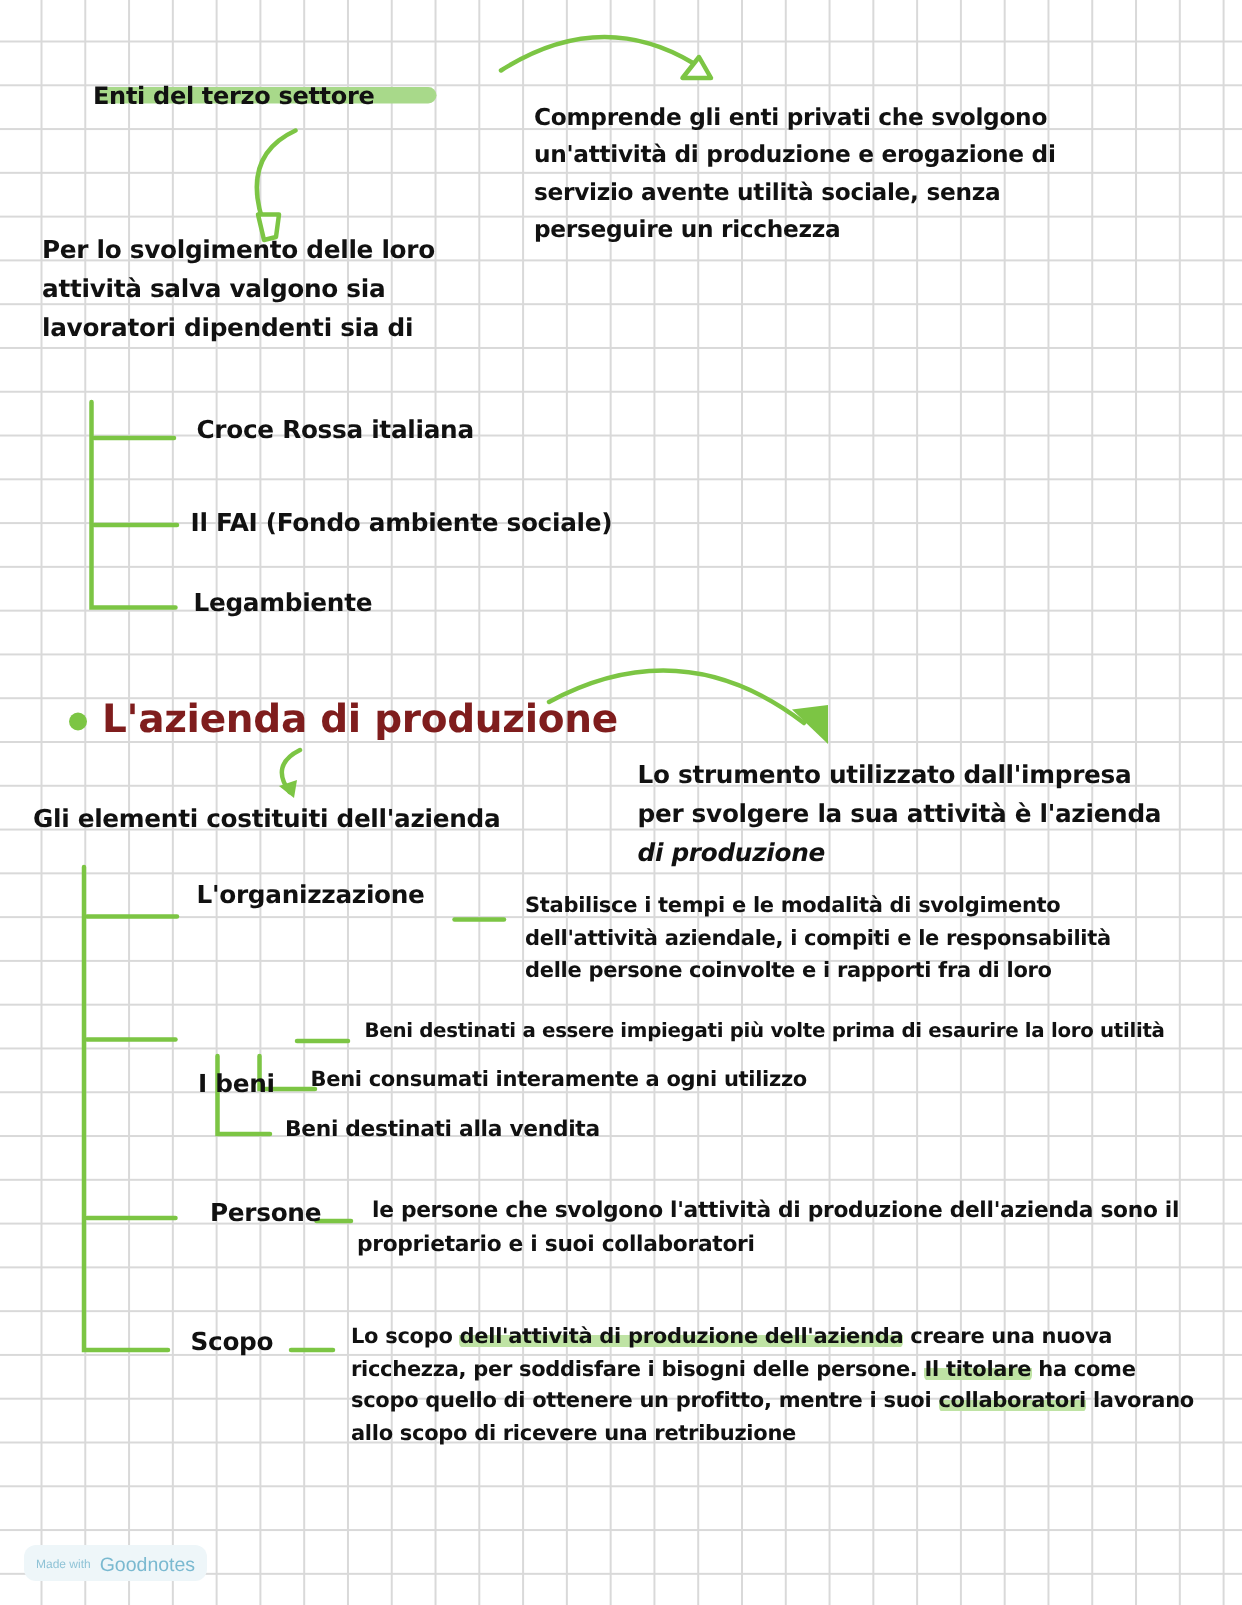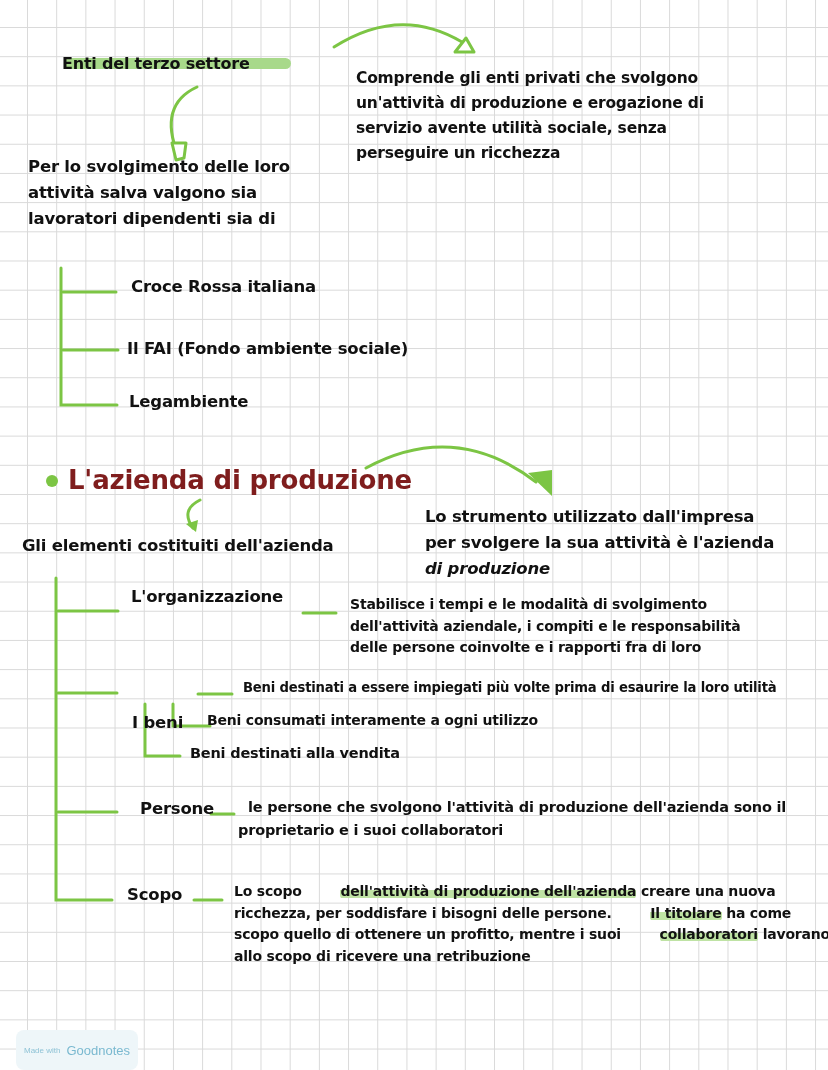--- a/index.html
+++ b/index.html
@@ -14,25 +14,25 @@
     font-family: "DejaVu Sans", sans-serif;
     color: #111111;
   }
   .t { position: absolute; white-space: nowrap; font-weight: bold; color: #111; letter-spacing: -0.2px; }
   .h1 { font-size: 16px; margin-top: 20px; }
   .p17 { font-size: 16.5px; line-height: 26px; }
   .p16 { font-size: 15.5px; line-height: 25px; }
   .p15 { font-size: 14.5px; line-height: 22.5px; }
   .p14 { font-size: 14px; line-height: 21.5px; }
   .green-title { color: #7f1d1d; font-size: 26px; }
-  .hl { background: linear-gradient(to bottom, transparent 45%, #bfe3a4 45%, #bfe3a4 92%, transparent 92%); border-radius: 4px; margin-left: 34px; }
+  .hl { background: linear-gradient(to bottom, transparent 45%, #bfe3a4 45%, #bfe3a4 92%, transparent 92%); border-radius: 4px; }
   .underline-bar { position: absolute; background: #a8d98a; border-radius: 6px; }
   svg.overlay { position: absolute; left: 0; top: 0; pointer-events: none; }
   .badge {
-    position: absolute; left: 16px; top: 1030px; height: 40px; padding: 0 8px;
+    position: absolute; left: 16px; top: 1030px; height: 24px; padding: 0 8px;
     background: #eef6f9; border-radius: 8px; display: flex; align-items: center; gap: 6px;
   }
   .badge .small { font-family: "Liberation Sans", sans-serif; font-size: 8px; color: #8fc3d6; }
   .badge .big { font-family: "Liberation Sans", sans-serif; font-size: 13px; color: #7ab9d0; }
 </style>
 </head>
 <body>
 
 <svg class="overlay" width="828" height="1070" viewBox="0 0 828 1070">
   <g fill="none" stroke="#7cc544" stroke-width="3" stroke-linecap="round">

